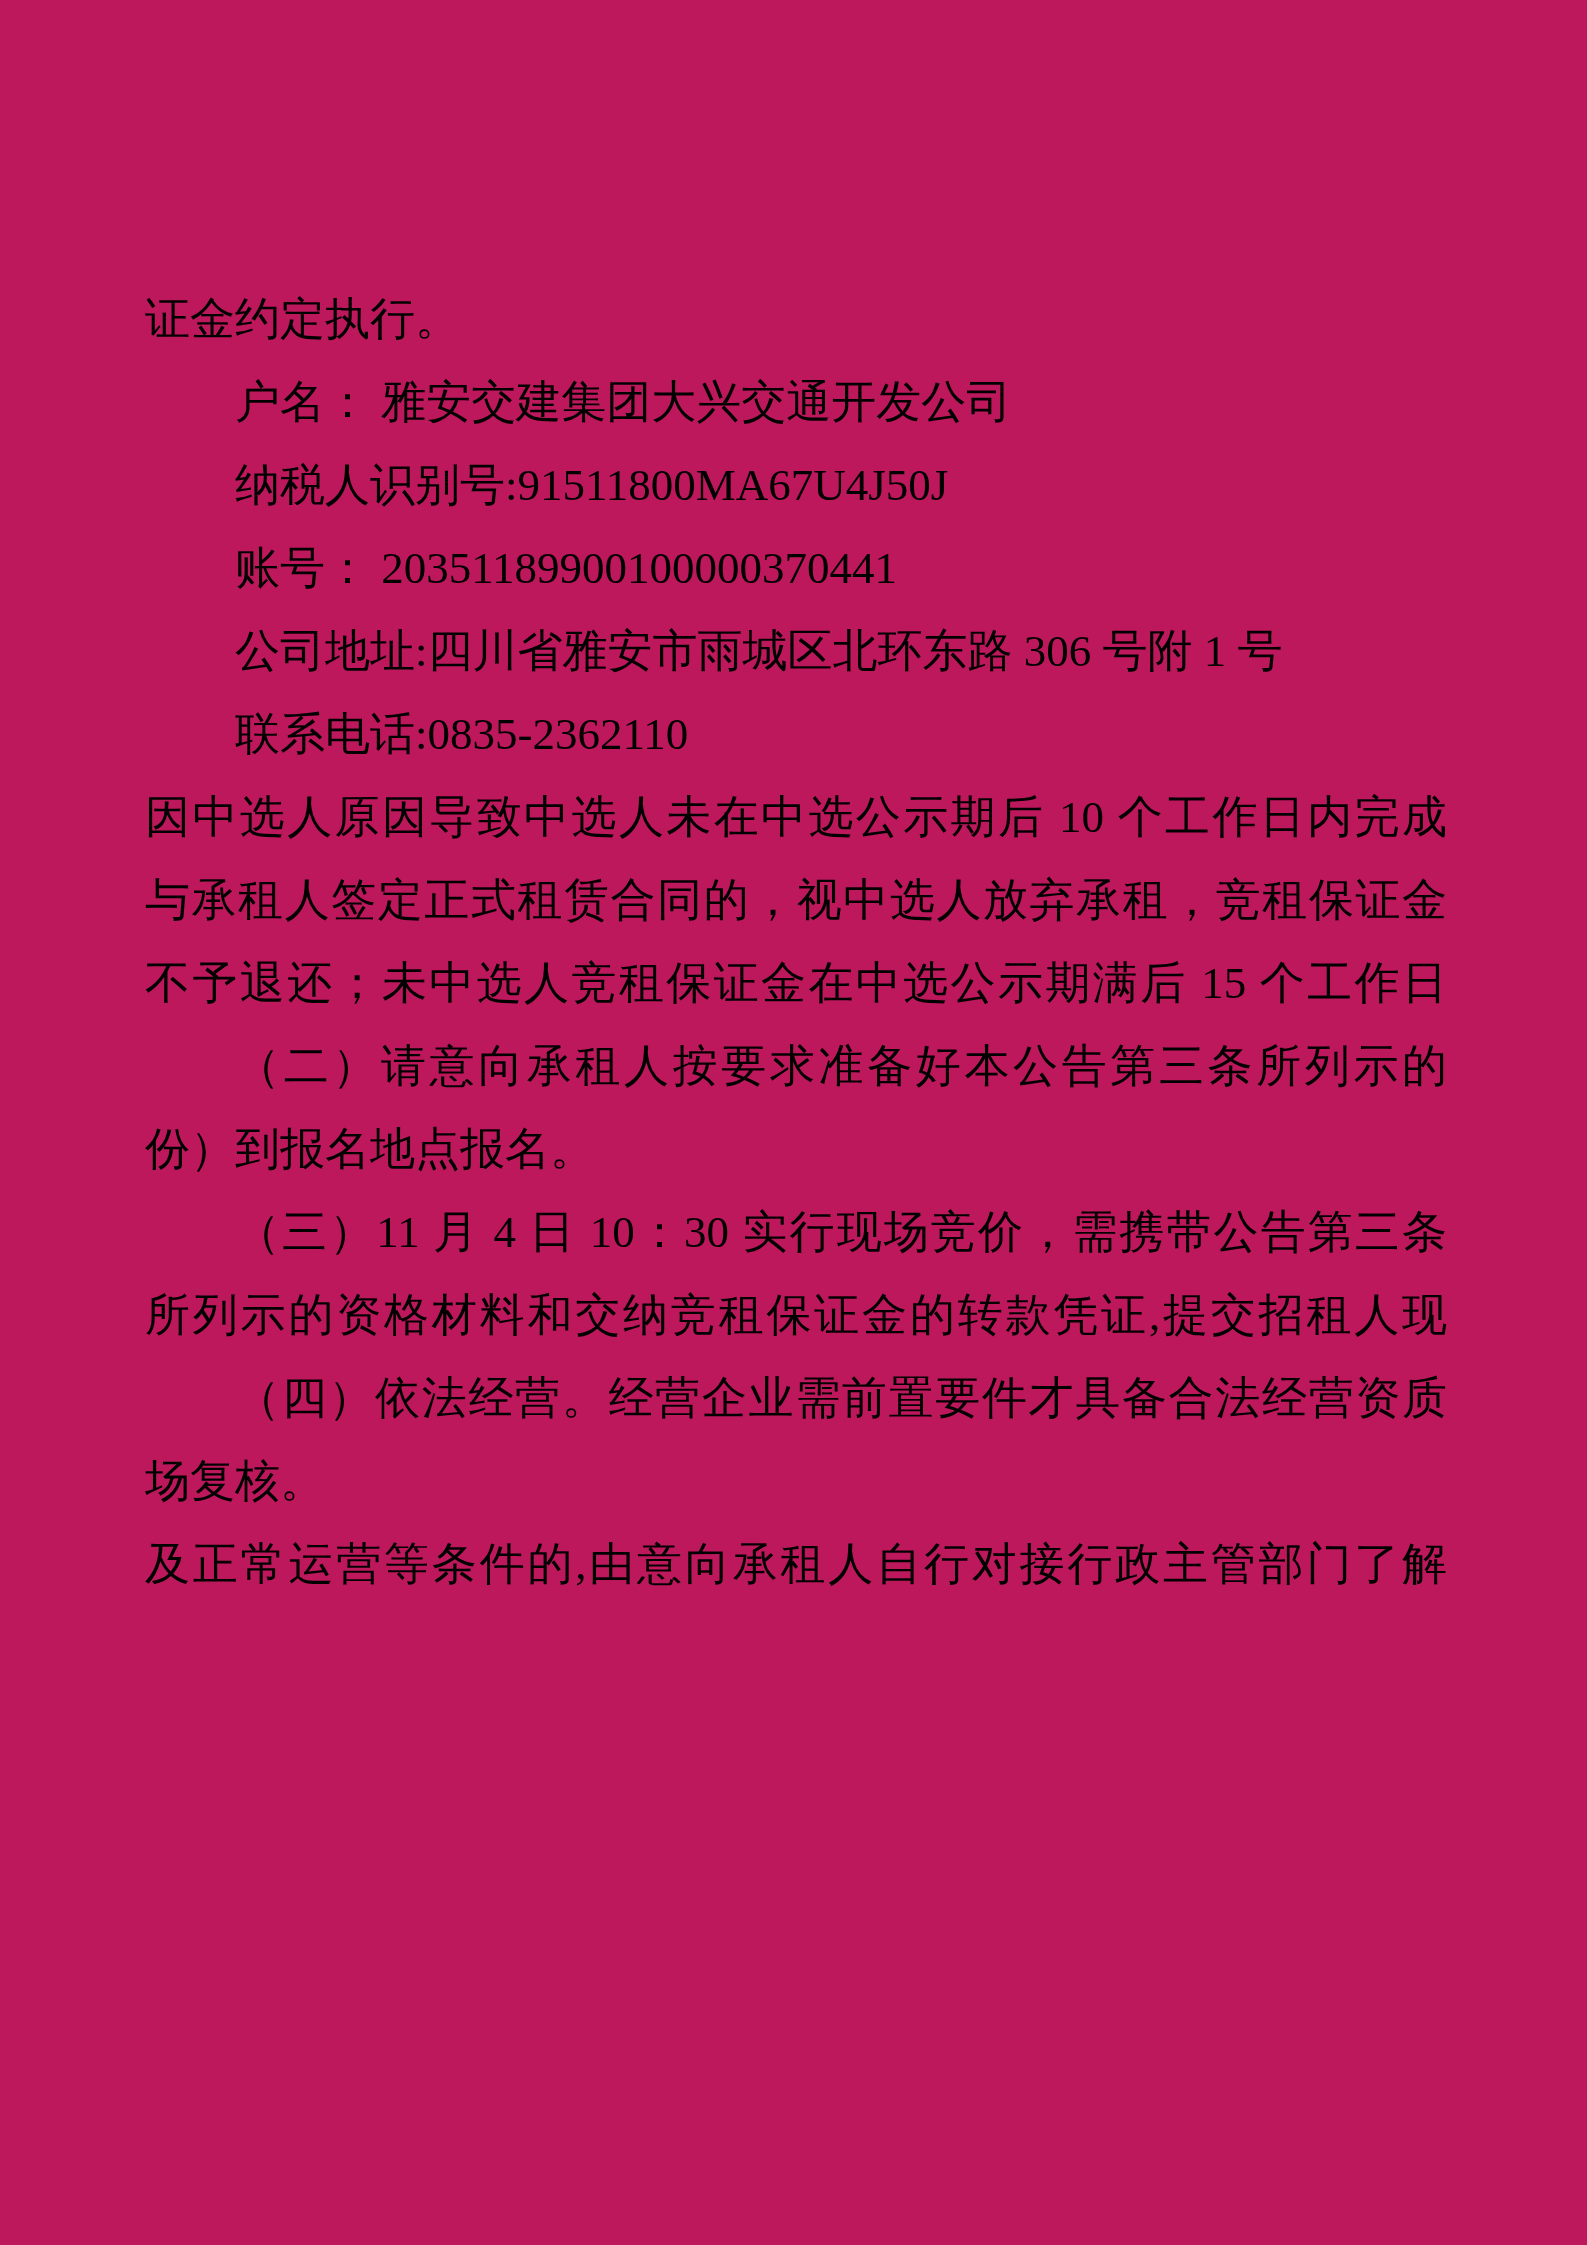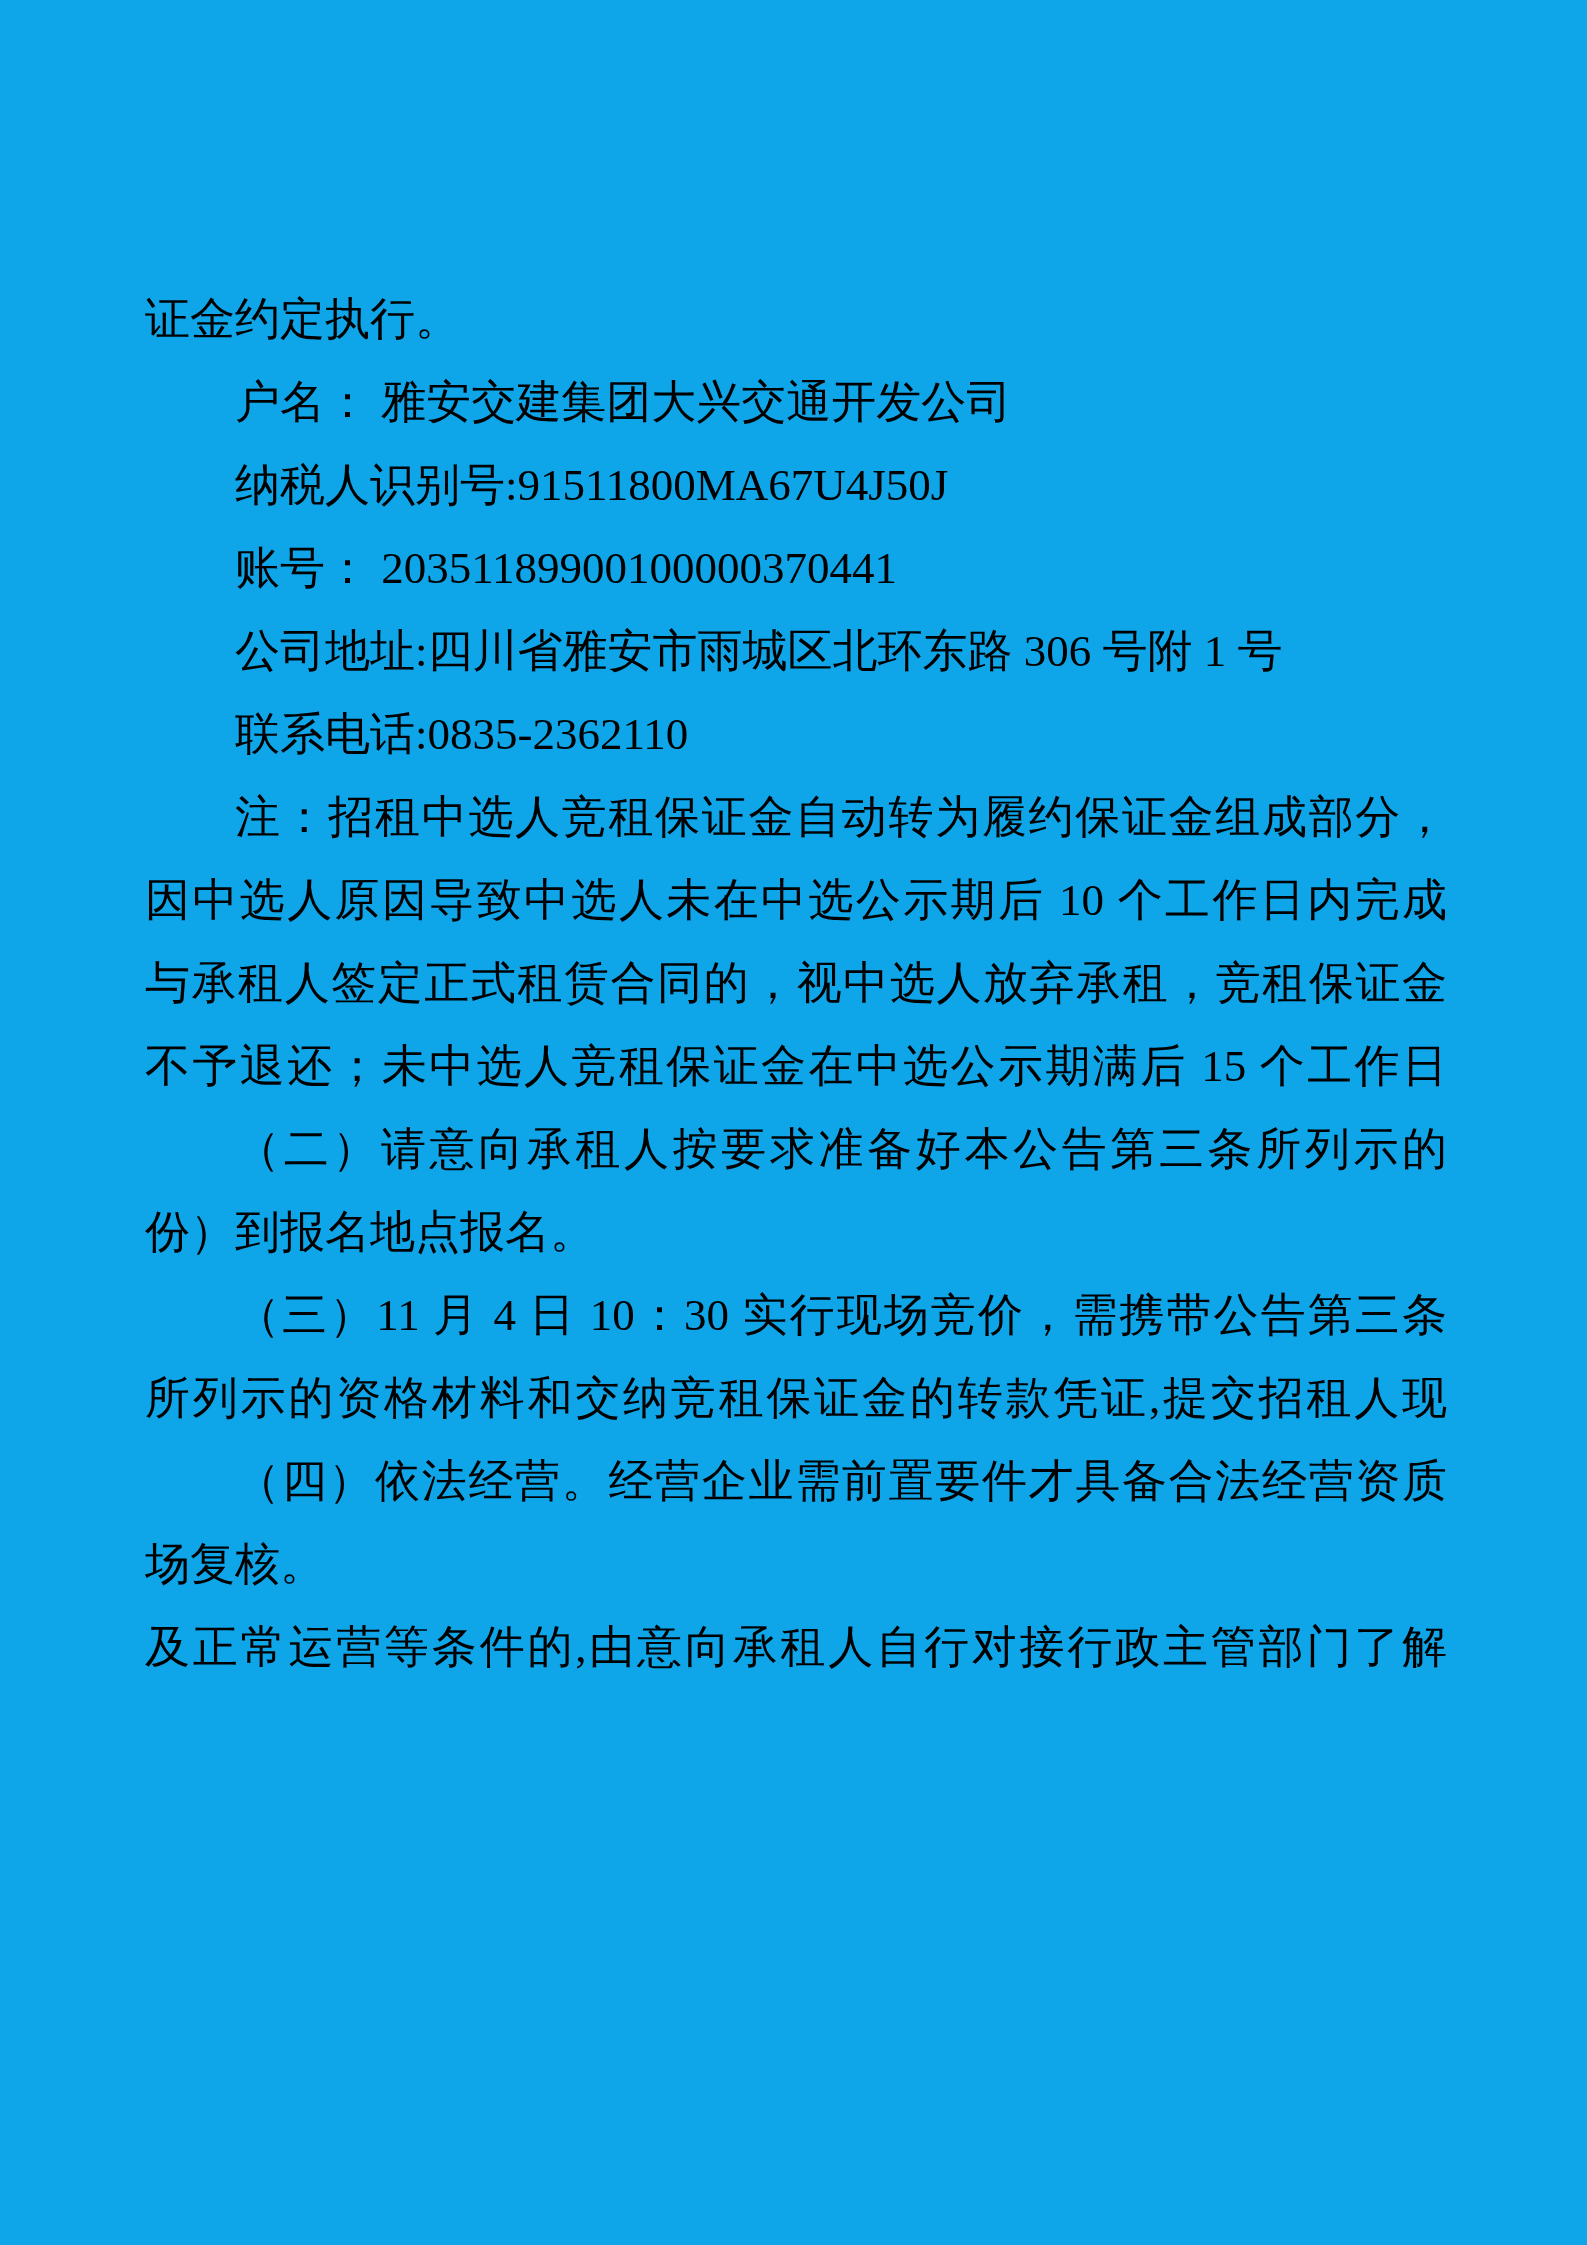--- a/index.html
+++ b/index.html
@@ -4,21 +4,21 @@
 <style>
   html, body {
     margin: 0;
     padding: 0;
     background: #ffffff;
   }
   .page {
     position: relative;
     width: 1587px;
     height: 2245px;
-    background: #0ea5e9;
+    background: #be185d;
     color: #000000;
     font-family: "Liberation Serif", "DejaVu Serif", serif;
     overflow: hidden;
   }
   .text-block {
     position: absolute;
     left: 145px;
     top: 278px;
     width: 1302px;
     font-size: 45px;
@@ -41,21 +41,20 @@
 <body>
 
 <div class="page">
   <div class="text-block" id="text-block">
       <div class="line">证金约定执行。</div>
       <div class="line indent-2">户名： 雅安交建集团大兴交通开发公司</div>
       <div class="line indent-2">纳税人识别号:91511800MA67U4J50J</div>
       <div class="line indent-2">账号： 20351189900100000370441</div>
       <div class="line indent-2">公司地址:四川省雅安市雨城区北环东路 306 号附 1 号</div>
       <div class="line indent-2">联系电话:0835-2362110</div>
-      <div class="line indent-2 justify">注：招租中选人竞租保证金自动转为履约保证金组成部分，</div>
       <div class="line justify">因中选人原因导致中选人未在中选公示期后 10 个工作日内完成</div>
       <div class="line justify">与承租人签定正式租赁合同的，视中选人放弃承租，竞租保证金</div>
       <div class="line justify">不予退还；未中选人竞租保证金在中选公示期满后 15 个工作日</div>
       <div class="line indent-2 justify">（二）请意向承租人按要求准备好本公告第三条所列示的</div>
       <div class="line">份）到报名地点报名。</div>
       <div class="line indent-2 justify">（三）11 月 4 日 10：30 实行现场竞价，需携带公告第三条</div>
       <div class="line justify">所列示的资格材料和交纳竞租保证金的转款凭证,提交招租人现</div>
       <div class="line indent-2 justify">（四）依法经营。经营企业需前置要件才具备合法经营资质</div>
       <div class="line">场复核。</div>
       <div class="line justify">及正常运营等条件的,由意向承租人自行对接行政主管部门了解</div>

